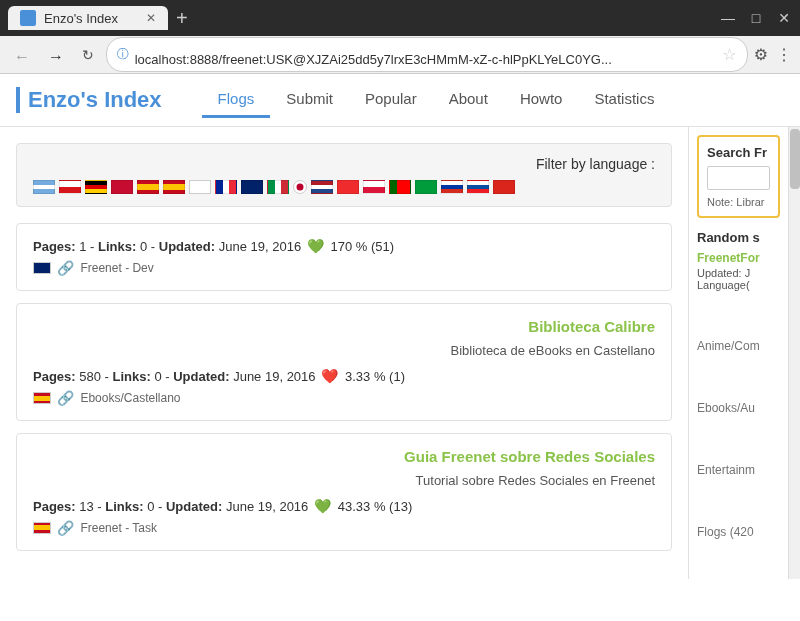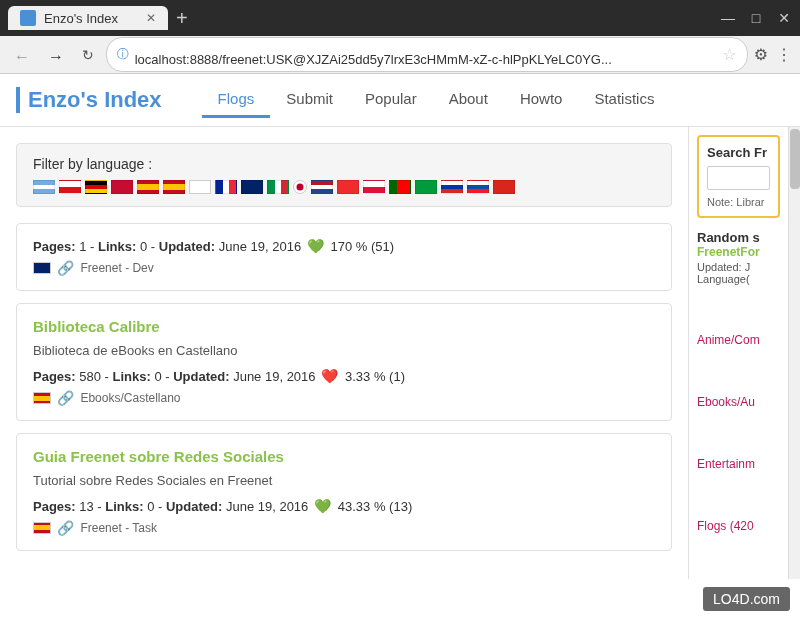--- a/index.html
+++ b/index.html
@@ -30,21 +30,21 @@
 
     
     .site-header { display: flex; align-items: center; padding: 8px 16px; border-bottom: 1px solid #e0e0e0; background: white; }
     .site-logo { color: #4a90d9; font-size: 22px; font-weight: bold; border-left: 4px solid #4a90d9; padding-left: 8px; margin-right: 40px; }
     .site-nav { display: flex; gap: 0; flex: 1; }
     .nav-item { padding: 8px 16px; color: #555; cursor: pointer; text-decoration: none; font-size: 15px; }
     .nav-item.active { color: #4a90d9; border-bottom: 3px solid #4a90d9; font-weight: 500; }
 
     
     .main-content { display: flex; padding: 0; }
-    .left-panel { flex: 1; padding: 16px; overflow: hidden; }
+    .left-panel { flex: 1; padding: 16px; overflow: hidden; text-align: right; }
     .right-panel { width: 100px; border-left: 1px solid #e0e0e0; padding: 8px; background: white; }
 
     
     .filter-bar { background: #f5f5f5; border: 1px solid #e0e0e0; border-radius: 4px; padding: 12px 16px; margin-bottom: 16px; }
     .filter-label { font-size: 14px; color: #333; margin-bottom: 8px; }
     .flags-row { display: flex; gap: 4px; flex-wrap: wrap; align-items: center; }
     .flag { width: 22px; height: 14px; display: inline-block; cursor: pointer; border: 1px solid rgba(0,0,0,0.1); }
 
     
     .listing-card { border: 1px solid #e0e0e0; border-radius: 4px; padding: 14px 16px; margin-bottom: 12px; background: white; }
@@ -59,27 +59,27 @@
     .tag-flag { width: 18px; height: 12px; display: inline-block; border: 1px solid rgba(0,0,0,0.1); }
     .tag-icon { font-size: 14px; }
 
     
     .search-box { border: 2px solid #f0c040; border-radius: 4px; padding: 8px; margin-bottom: 12px; }
     .search-title { font-size: 13px; font-weight: bold; margin-bottom: 6px; color: #333; }
     .search-input { width: 100%; border: 1px solid #ccc; padding: 4px; font-size: 12px; border-radius: 2px; }
     .search-note { font-size: 11px; color: #666; margin-top: 6px; }
 
     .random-section { margin-top: 8px; }
-    .random-title { font-size: 13px; font-weight: bold; color: #333; }
+    .random-title { font-size: 13px; font-weight: bold; color: #333; margin-bottom: 6px; }
     .random-link { color: #8bc34a; font-size: 12px; font-weight: bold; display: block; cursor: pointer; margin-bottom: 2px; }
     .random-text { font-size: 11px; color: #555; margin-bottom: 4px; line-height: 1.3; }
     .random-meta { font-size: 11px; color: #555; }
 
     .categories { margin-top: 10px; }
-    .category-link { color: #be185d; font-size: 12px; display: block; cursor: pointer; margin-bottom: 3px; margin-top: 48px; }
+    .category-link { color: #737373; font-size: 12px; display: block; cursor: pointer; margin-bottom: 3px; margin-top: 48px; }
 
     
     .flag-ar { background: linear-gradient(to bottom, #74acdf 33%, white 33% 66%, #74acdf 66%); }
     .flag-cz { background: linear-gradient(to bottom, white 50%, #d7141a 50%); }
     .flag-de { background: linear-gradient(to bottom, #000 33%, #dd0000 33% 66%, #ffce00 66%); }
     .flag-dk { background: #c60c30; }
     .flag-es { background: linear-gradient(to bottom, #c60b1e 25%, #ffc400 25% 75%, #c60b1e 75%); }
     .flag-fi { background: white; }
     .flag-fr { background: linear-gradient(to right, #002395 33%, white 33% 66%, #ED2939 66%); }
     .flag-uk { background: #012169; }
@@ -245,15 +245,14 @@
 
       </div>
 
       <div style="width:12px;background:#f0f0f0;border-left:1px solid #ddd;">
         <div style="width:10px;height:60px;background:#c0c0c0;margin:2px auto;border-radius:4px;"></div>
       </div>
     </div>
 
   </div>
 
-  <div class="watermark">LO4D.com</div>
 
 </div>
 
 </body></html>

